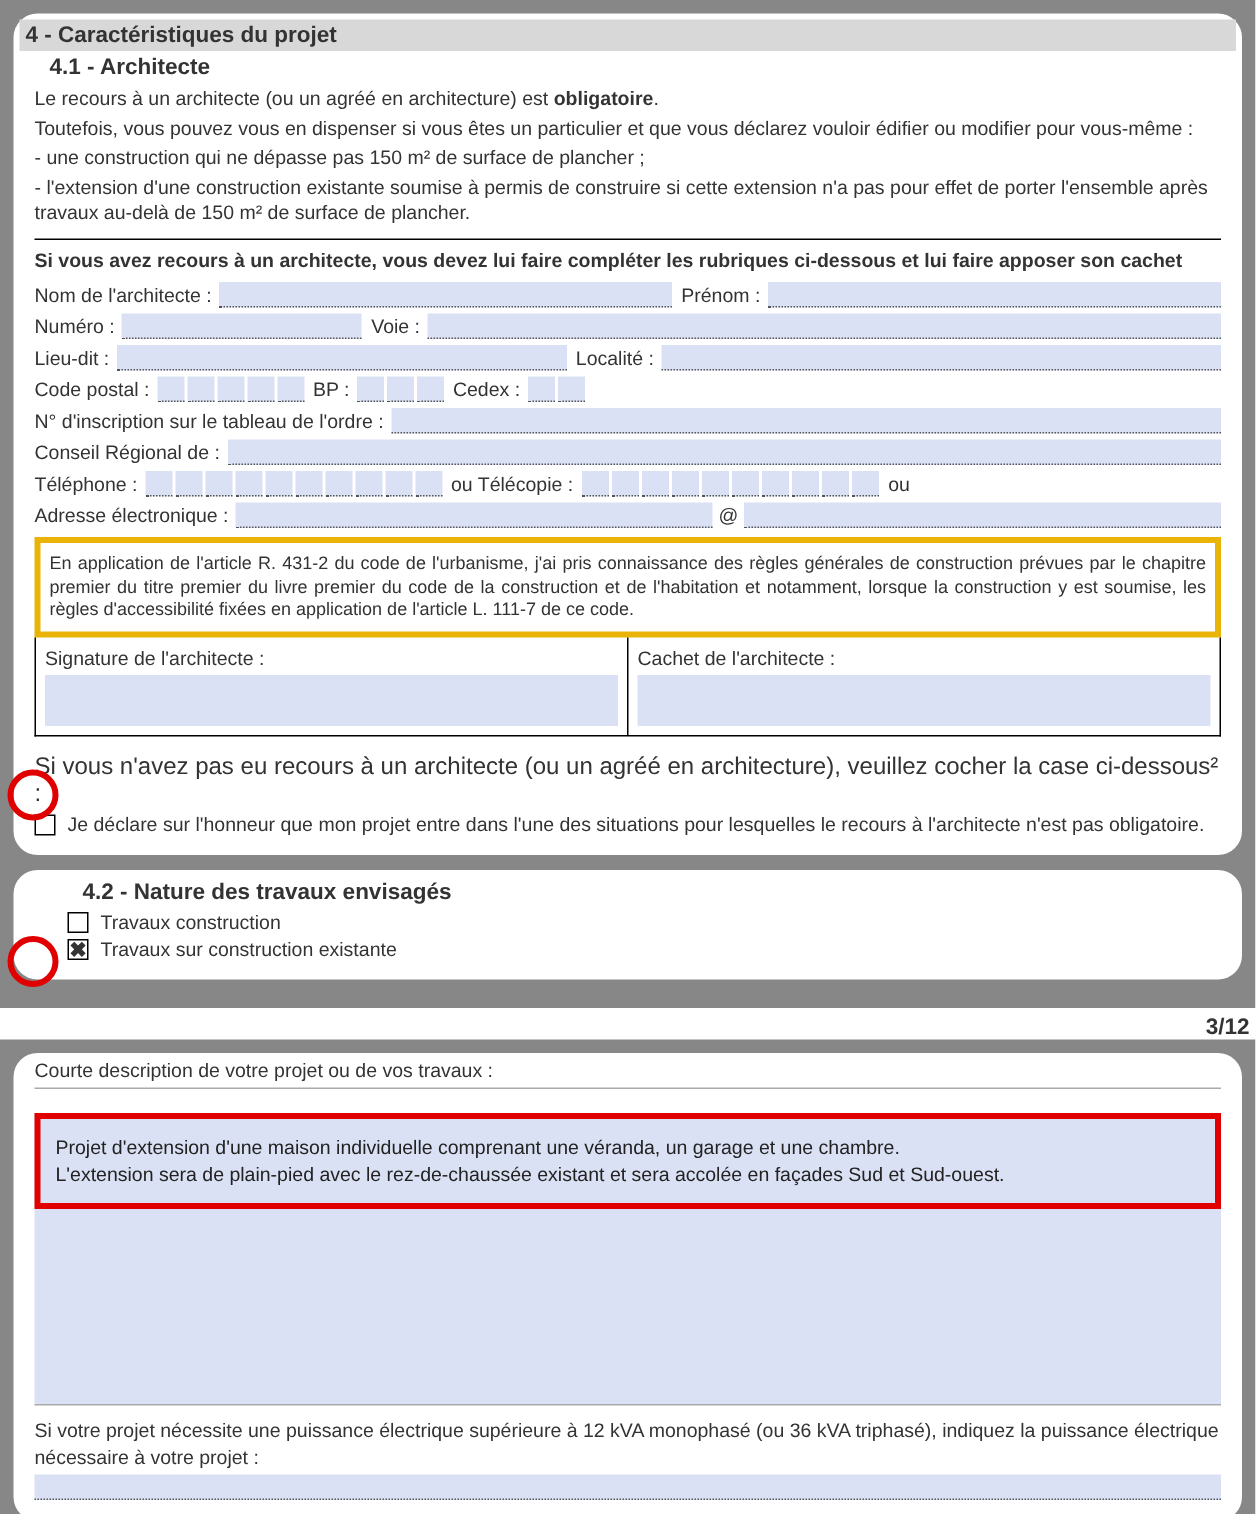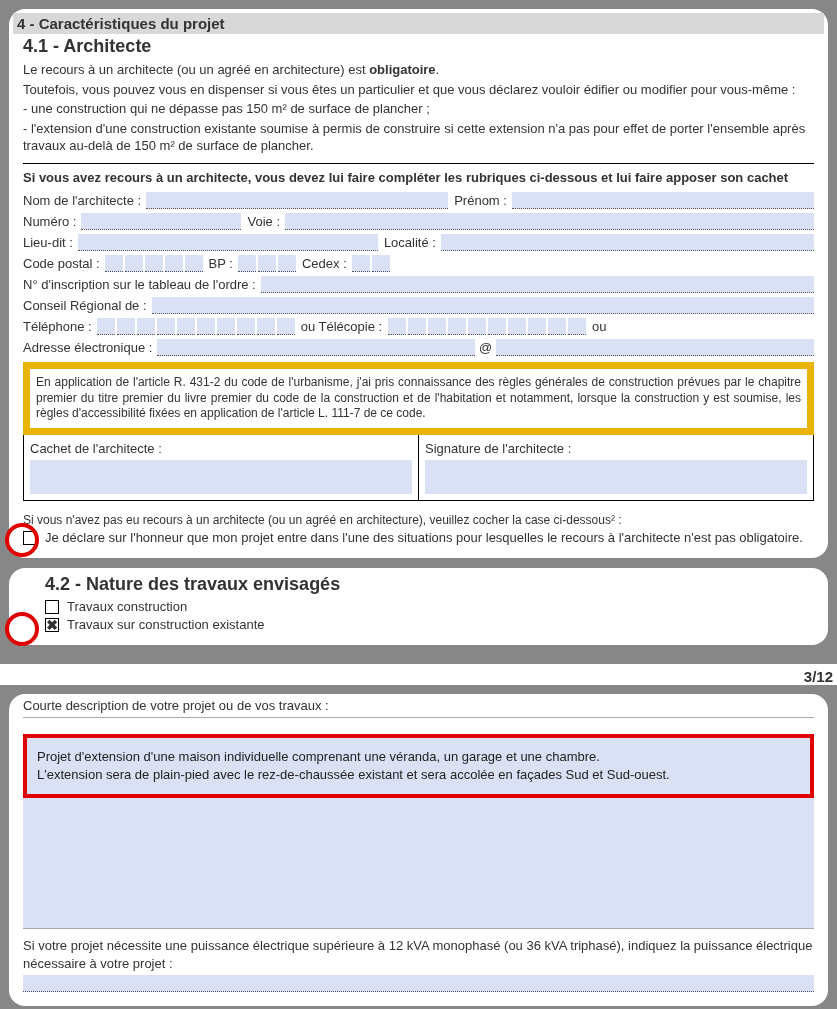--- a/index.html
+++ b/index.html
@@ -23,22 +23,22 @@
   }
   .section-title-bar {
     background: #d8d8d8;
     font-weight: bold;
     font-size: 15px;
     padding: 2px 4px;
     margin: 0 -10px 2px -10px;
   }
   .sub-title {
     font-weight: bold;
-    font-size: 18px;
-    margin: 2px 0 4px 0;
+    font-size: 15px;
+    margin: 2px 0 4px 10px;
   }
   .para { margin: 2px 0; line-height: 1.35; }
   .bold { font-weight: bold; }
   .divider { border: none; border-top: 1px solid #000; margin: 8px 0 5px 0; }
   .hr-thin { border: none; border-top: 1px solid #aaa; margin: 0; }
   .bold-block {
     font-weight: bold;
     text-align: justify;
     margin: 4px 0 6px 0;
     line-height: 1.35;
@@ -51,21 +51,21 @@
     border-bottom: 1px dotted #555;
     height: 17px;
   }
   .boxes { display: flex; gap: 2px; }
   .cbox {
     width: 18px; height: 17px;
     background: #dbe1f4;
     border-bottom: 1px dotted #555;
   }
   .legal-box {
-    border: 7px solid #eab308;
+    border: 4px solid #eab308;
     padding: 6px;
     margin-top: 6px;
     font-size: 12px;
     text-align: justify;
     line-height: 1.3;
   }
   .sig-table {
     display: flex;
     border: 1px solid #000;
     border-top: none;
@@ -73,21 +73,21 @@
   .sig-col {
     flex: 1;
     padding: 6px;
   }
   .sig-col:first-child { border-right: 1px solid #000; }
   .sig-box {
     background: #dbe1f4;
     height: 34px;
     margin-top: 4px;
   }
-  .note-small { font-size: 12px; margin: 12px 0 2px 0; }
+  .note-small { font-size: 16px; margin: 12px 0 2px 0; }
   .check-line { display: flex; align-items: center; margin: 3px 0; font-size: 13px; text-align: center; }
   .chk {
     width: 14px; height: 14px;
     border: 1.5px solid #000;
     margin-right: 8px;
     display: inline-flex;
     align-items: center;
     justify-content: center;
     font-size: 14px;
     line-height: 1;
@@ -224,25 +224,25 @@
     <div class="row">
       <span class="lbl">Adresse électronique :</span>
       <span class="fill"></span>
       <span class="lbl" style="margin:0 4px">@</span>
       <span class="fill"></span>
     </div>
 
     <div class="legal-box">En application de l'article R. 431-2 du code de l'urbanisme, j'ai pris connaissance des règles générales de construction prévues par le chapitre premier du titre premier du livre premier du code de la construction et de l'habitation et notamment, lorsque la construction y est soumise, les règles d'accessibilité fixées en application de l'article L. 111-7 de ce code.</div>
     <div class="sig-table">
       <div class="sig-col">
+        <div>Signature de l'architecte :</div>
+        <div class="sig-box"></div>
+      </div>
+      <div class="sig-col">
         <div>Cachet de l'architecte :</div>
-        <div class="sig-box"></div>
-      </div>
-      <div class="sig-col">
-        <div>Signature de l'architecte :</div>
         <div class="sig-box"></div>
       </div>
     </div>
 
     <div style="position:relative;">
       <p class="note-small">Si vous n'avez pas eu recours à un architecte (ou un agréé en architecture), veuillez cocher la case ci-dessous² :</p>
       <div class="check-line">
         <span class="chk"></span>
         <span>Je déclare sur l'honneur que mon projet entre dans l'une des situations pour lesquelles le recours à l'architecte n'est pas obligatoire.</span>
       </div>

